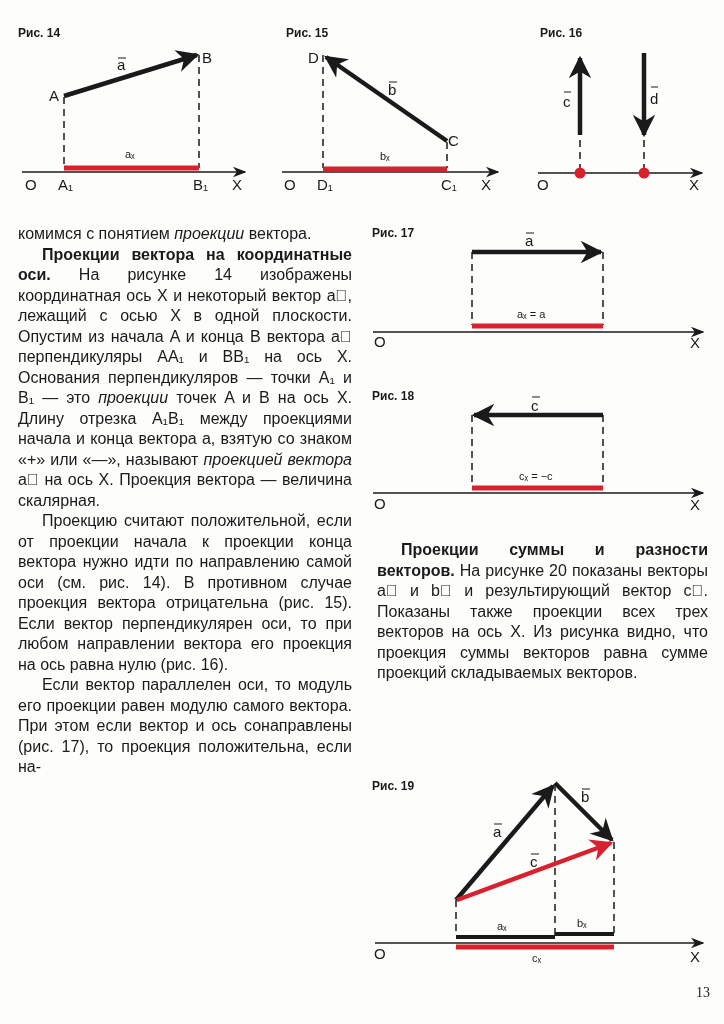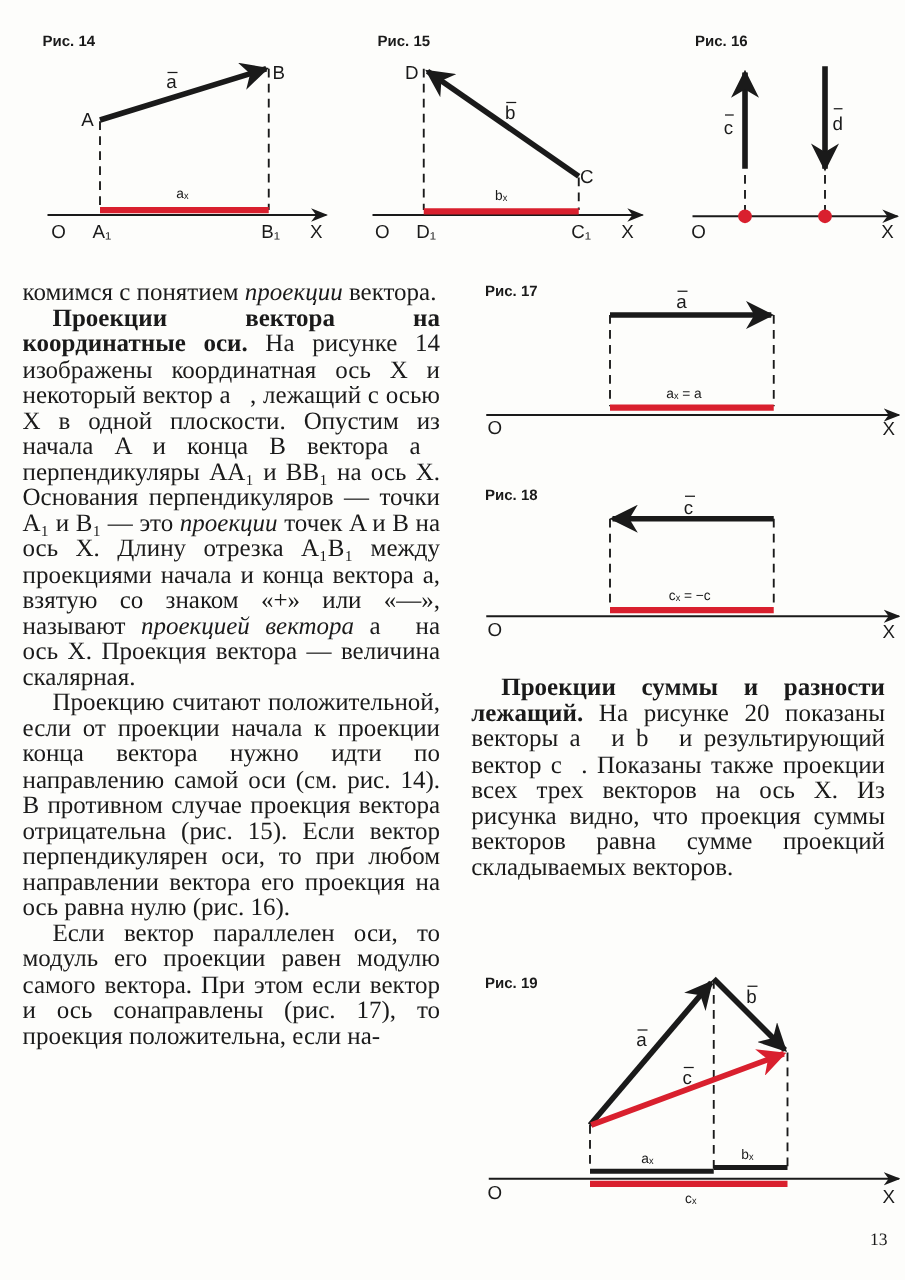--- a/index.html
+++ b/index.html
@@ -1,22 +1,22 @@
 <!DOCTYPE html>
 <html><head>
 <meta charset="utf-8">
 <style>
   html, body { margin: 0; padding: 0; background: #fdfdfb; }
   body { width: 724px; height: 1024px; position: relative; overflow: hidden; color: #1a1a1a; }
-  .fig { position: absolute; margin-left: 16px; }
+  .fig { position: absolute; }
   .fig svg { overflow: visible; }
   .figlabel { font-family: "Liberation Sans", sans-serif; font-weight: bold; font-size: 12px; fill: #1a1a1a; }
   .lbl { font-family: "Liberation Sans", sans-serif; font-size: 15px; fill: #1a1a1a; }
   .slbl { font-family: "Liberation Sans", sans-serif; font-size: 11px; fill: #1a1a1a; }
-  .col { position: absolute; font-family: Liberation Serif, serif; font-size: 20px; line-height: 20.5px; text-align: justify; }
+  .col { position: absolute; font-family: Liberation Sans, sans-serif; font-size: 16px; line-height: 20.5px; text-align: justify; }
   .col p { margin: 0; }
   .col p.ind { text-indent: 24px; }
   .col b { font-weight: bold; }
   .col i { font-style: italic; }
   .pageno { position: absolute; right: 14px; top: 985px; font-family: "Liberation Serif", serif; font-size: 14px; }
 </style>
 </head>
 <body>
 
 <svg width="0" height="0" style="position:absolute">
@@ -125,21 +125,21 @@
     <line x1="107" y1="108" x2="238" y2="108" stroke="#d9202e" stroke-width="5"></line>
     <text class="lbl" x="166" y="31">c</text>
     <line x1="167" y1="17" x2="175" y2="17" stroke="#1a1a1a" stroke-width="1"></line>
     <text class="slbl" x="154" y="100">cₓ = −c</text>
     <text class="lbl" x="9" y="129">O</text>
     <text class="lbl" x="325" y="130">X</text>
   </svg>
 </div>
 
 <div class="col" style="left:377px;top:540px;width:331px;">
-  <p class="ind"><b>Проекции суммы и разности лежащий.</b><span> На рисунке 20 показаны векторы a⃗ и b⃗ и результирующий вектор c⃗. Показаны также проекции всех трех векторов на ось X. Из рисунка видно, что проекция суммы векторов равна сумме проекций складываемых векторов.</span></p>
+  <p class="ind"><b>Проекции суммы и разности векторов.</b><span> На рисунке 20 показаны векторы a⃗ и b⃗ и результирующий вектор c⃗. Показаны также проекции всех трех векторов на ось X. Из рисунка видно, что проекция суммы векторов равна сумме проекций складываемых векторов.</span></p>
 </div>
 
 <div class="fig" style="left:365px;top:770px;width:359px;height:200px;text-align:right;">
   <svg width="359" height="200">
     <text class="figlabel" x="7" y="20">Рис. 19</text>
     <line x1="10" y1="173" x2="338" y2="173" stroke="#1a1a1a" stroke-width="1.5" marker-end="url(#axah)"></line>
     <line x1="91" y1="130" x2="91" y2="165" stroke="#1a1a1a" stroke-width="1.5" stroke-dasharray="7,5"></line>
     <line x1="190" y1="14" x2="190" y2="165" stroke="#1a1a1a" stroke-width="1.5" stroke-dasharray="7,5"></line>
     <line x1="249" y1="72" x2="249" y2="165" stroke="#1a1a1a" stroke-width="1.5" stroke-dasharray="7,5"></line>
     <line x1="91" y1="167" x2="190" y2="167" stroke="#1a1a1a" stroke-width="4"></line>

